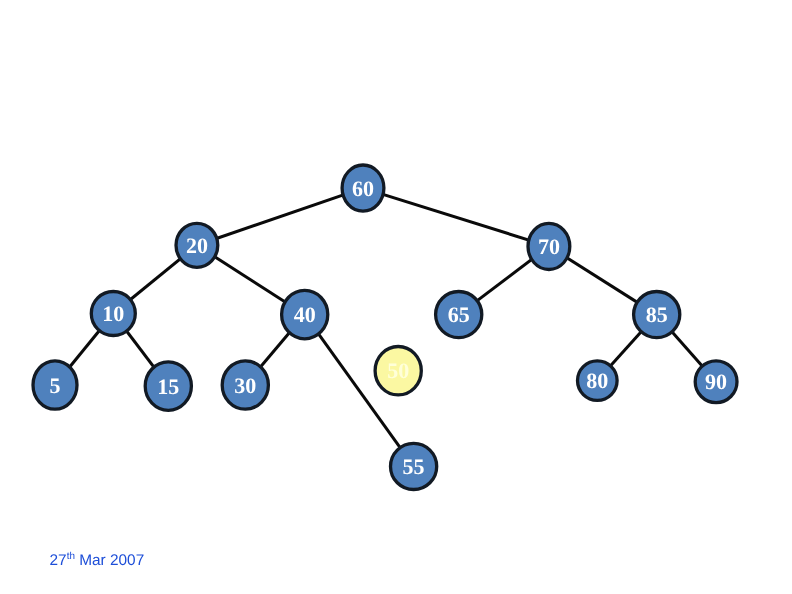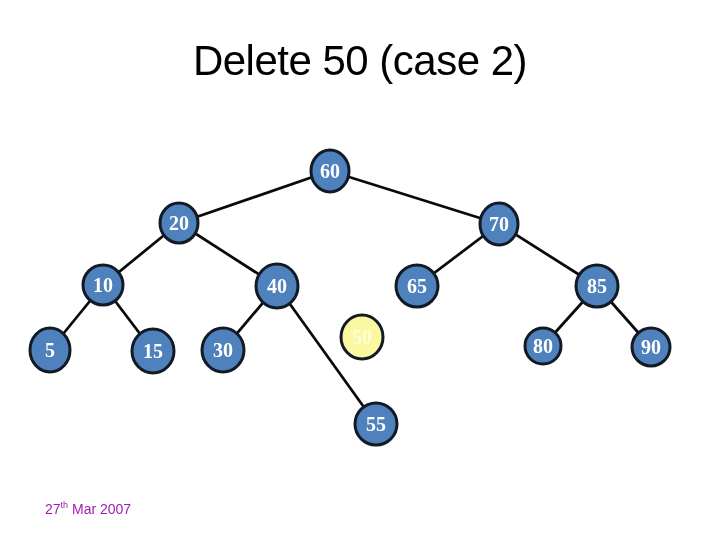--- a/index.html
+++ b/index.html
@@ -53,21 +53,20 @@
     font-size: 9px;
     vertical-align: super;
     line-height: 0;
   }
 </style>
 </head>
 <body style="background: rgb(255, 255, 255);">
 
 <div class="slide">
 
-  <div class="title" style="color: rgb(0, 0, 0);">Delete 50 (case 2)</div>
 
   <svg class="tree-svg" viewBox="0 0 720 540" xmlns="http://www.w3.org/2000/svg">
       <line x1="330" y1="171" x2="179" y2="223" stroke="#0a0a0a" stroke-width="2.75"></line>
       <line x1="330" y1="171" x2="499" y2="224" stroke="#0a0a0a" stroke-width="2.75"></line>
       <line x1="179" y1="223" x2="103" y2="285" stroke="#0a0a0a" stroke-width="2.75"></line>
       <line x1="179" y1="223" x2="277" y2="286" stroke="#0a0a0a" stroke-width="2.75"></line>
       <line x1="103" y1="285" x2="50" y2="350" stroke="#0a0a0a" stroke-width="2.75"></line>
       <line x1="103" y1="285" x2="153" y2="351" stroke="#0a0a0a" stroke-width="2.75"></line>
       <line x1="277" y1="286" x2="223" y2="350" stroke="#0a0a0a" stroke-width="2.75"></line>
       <line x1="277" y1="286" x2="376" y2="424" stroke="#0a0a0a" stroke-width="2.75"></line>
@@ -126,17 +125,17 @@
       <g>
         <ellipse cx="651" cy="347" rx="19" ry="19" fill="#4f81bd" stroke="#121a24" stroke-width="3"></ellipse>
         <text x="651" y="347" dy="0.35em" fill="#ffffff">90</text>
       </g>
       <g>
         <ellipse cx="376" cy="424" rx="21" ry="21" fill="#4f81bd" stroke="#121a24" stroke-width="3"></ellipse>
         <text x="376" y="424" dy="0.35em" fill="#ffffff">55</text>
       </g>
     </svg>
 
-  <div class="footer" style="color: #a21caf;">
+  <div class="footer" style="color: #1d4ed8;">
     <span>27</span><sup>th</sup><span> Mar 2007</span>
   </div>
 
 </div>
 
 </body></html>

